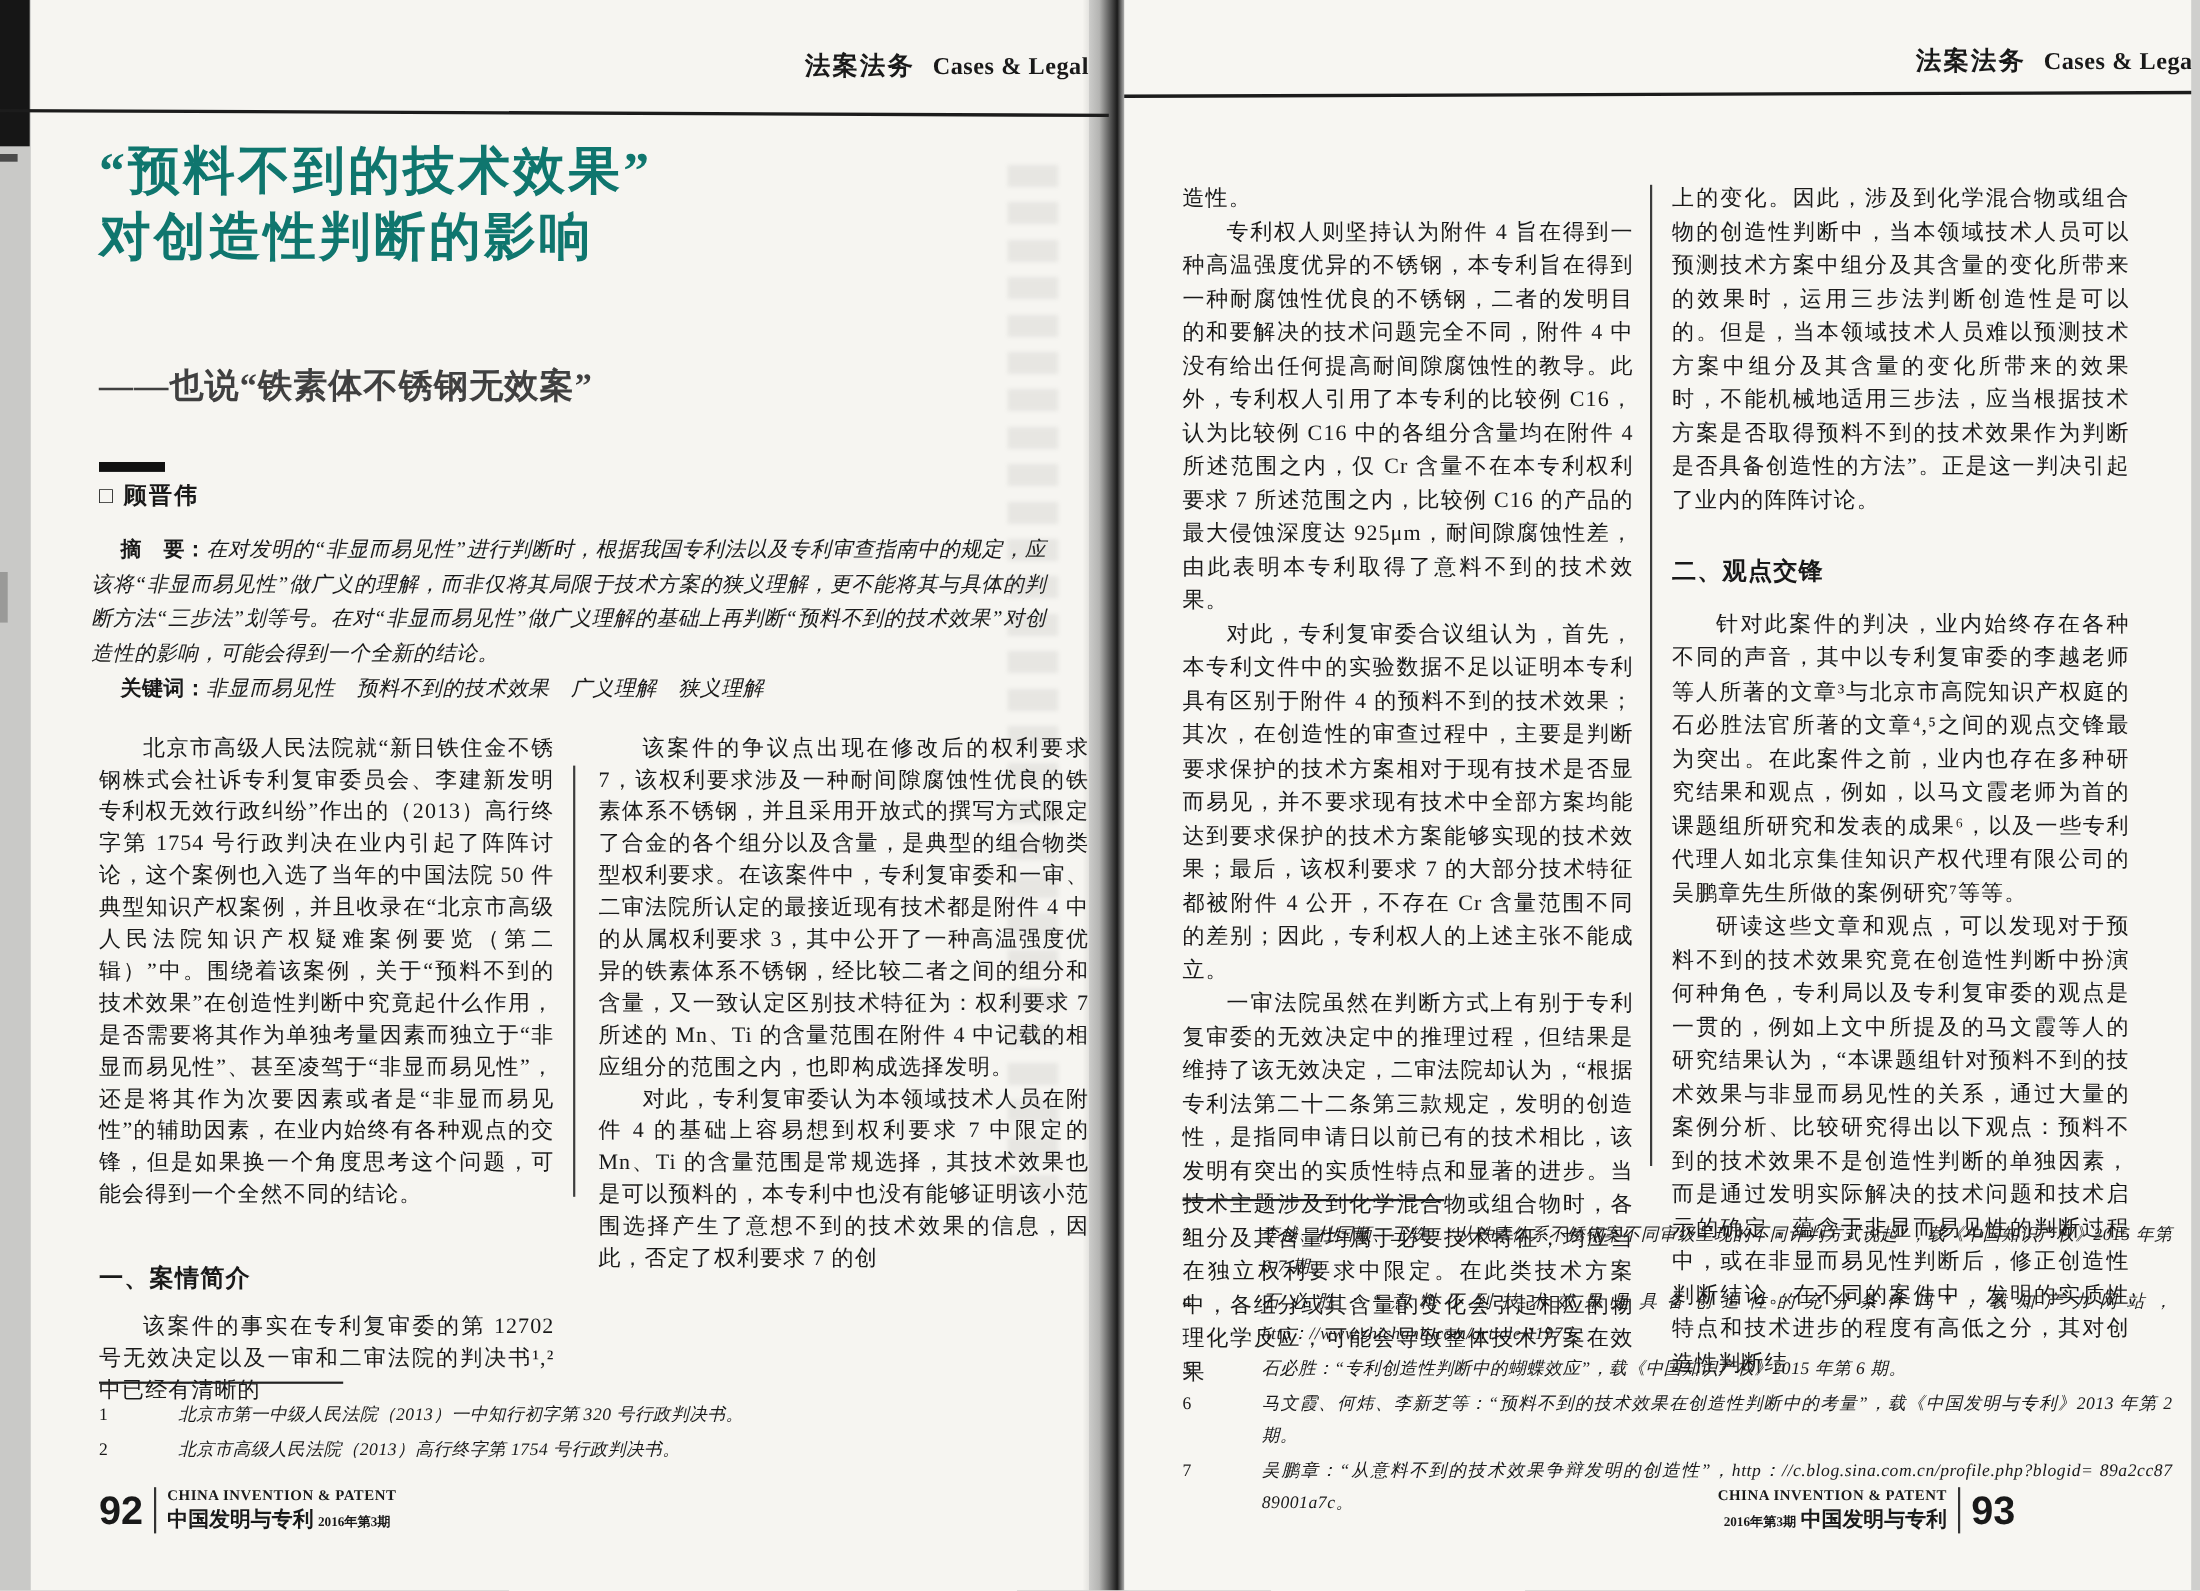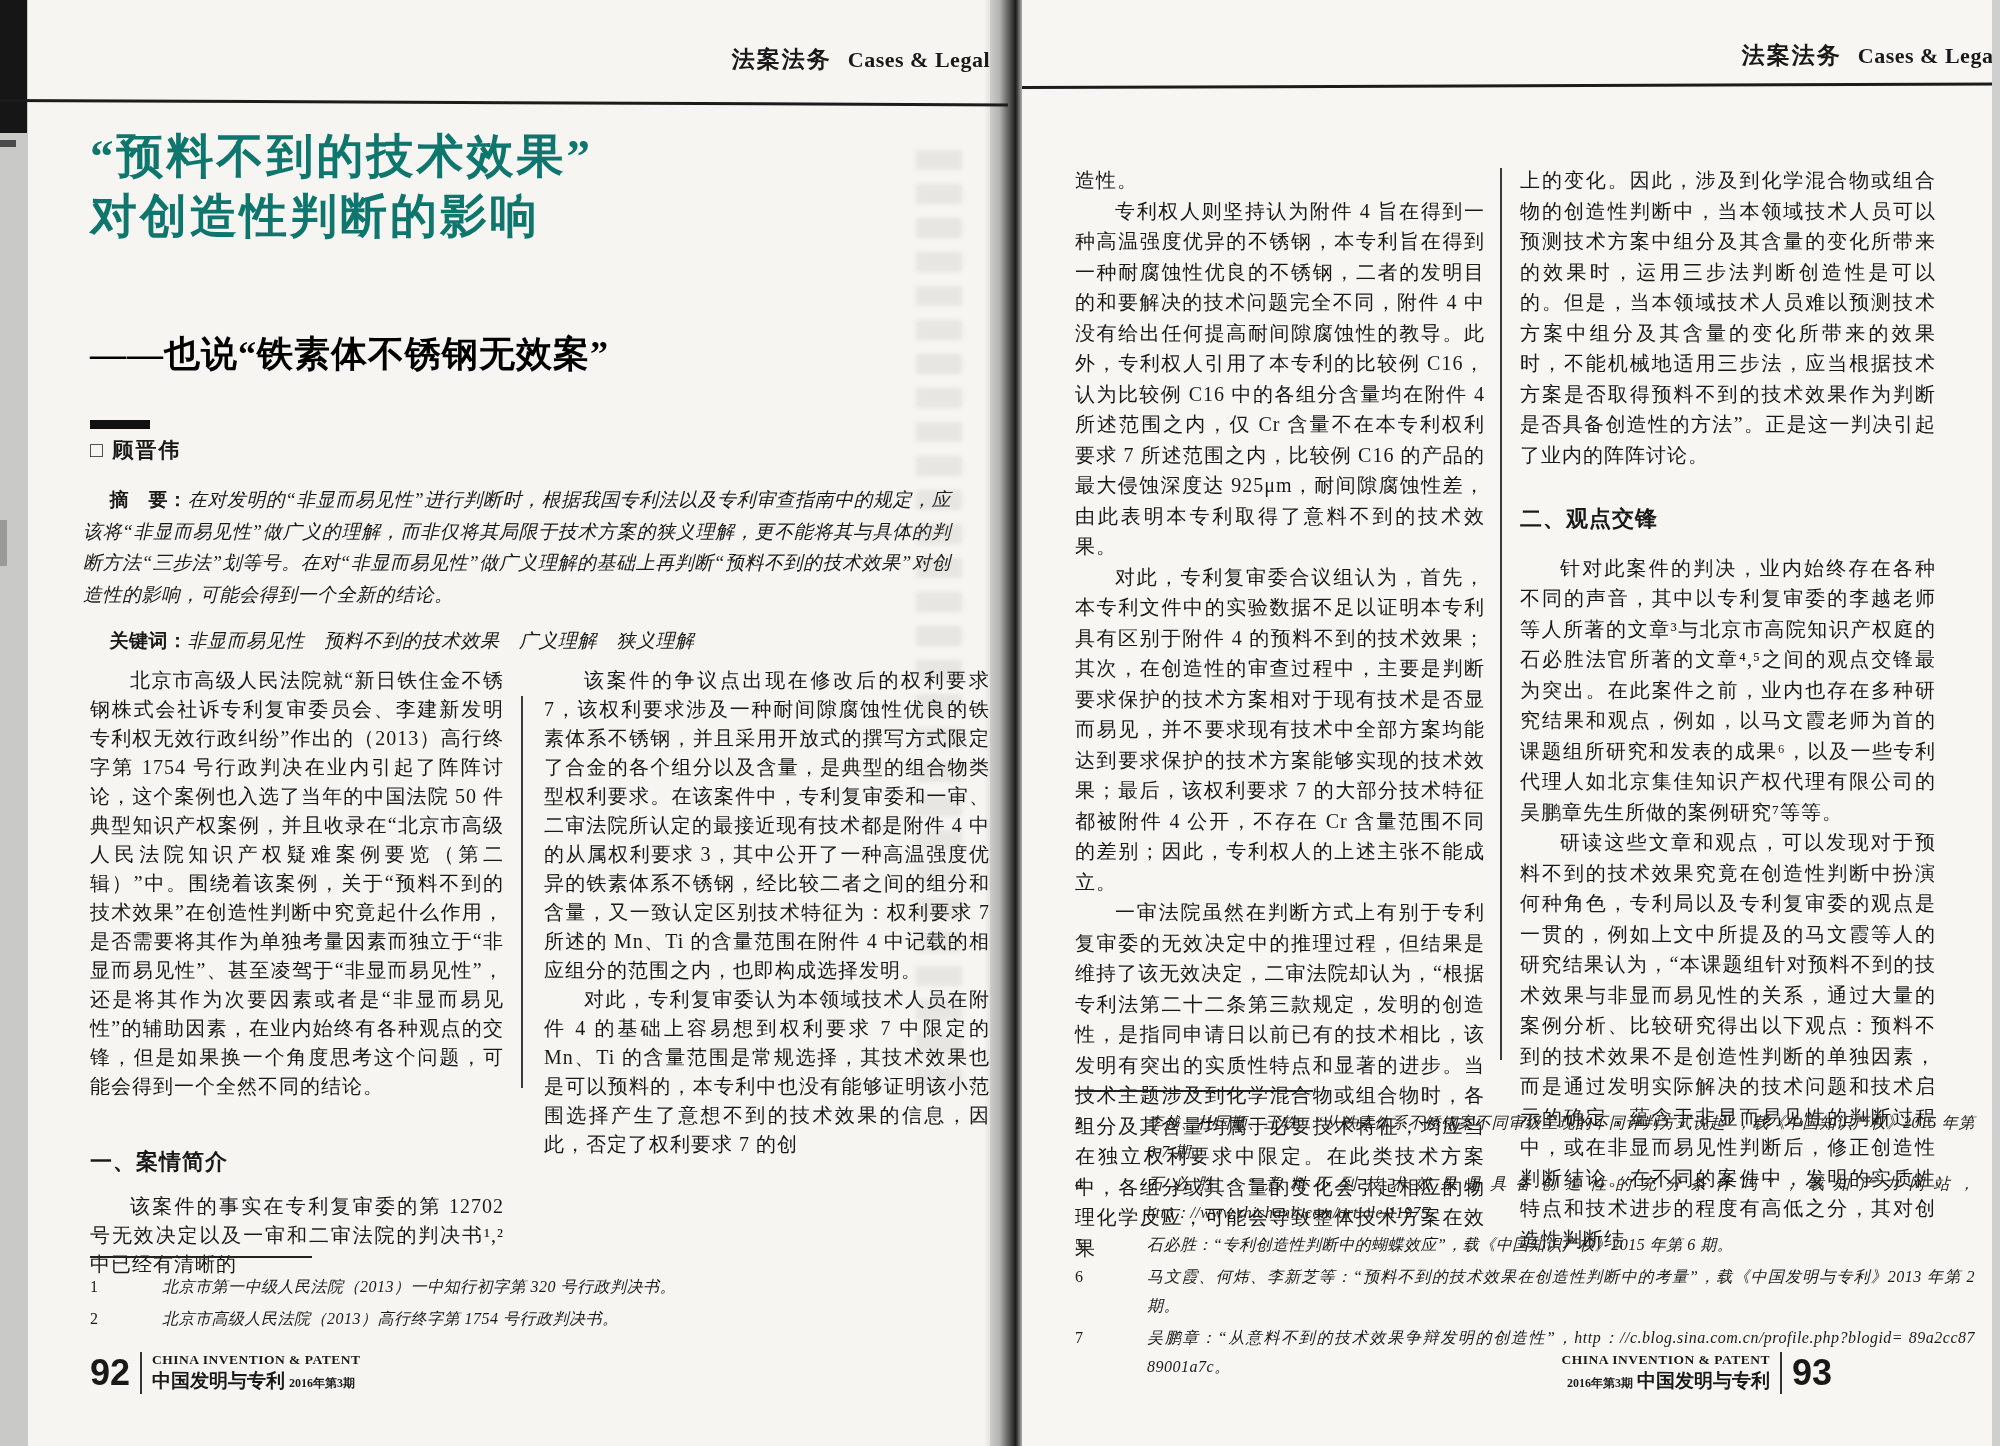--- a/index.html
+++ b/index.html
@@ -27,27 +27,27 @@
   #page-left .hdr{top:44px;}
   #page-right .hdr{top:40px;}
   .hdr .cn{font-family:"Liberation Sans","DejaVu Sans",sans-serif;font-weight:bold;font-size:23px;letter-spacing:2px;}
   .hdr .en{font-weight:bold;font-size:22px;margin-left:16px;letter-spacing:.5px;}
   .hdr-rule{position:absolute;height:3px;background:#1c1c1c;}
   #rule-left{left:0px;top:99px;width:1008px;transform:rotate(.25deg);transform-origin:left center;}
   #rule-right{left:1022px;top:86px;width:978px;transform:rotate(-.2deg);transform-origin:left center;}
 
   
   .title{position:absolute;left:62px;top:126px;font-weight:bold;font-size:47px;line-height:60px;letter-spacing:3px;color:#0f766e;}
-  .subtitle{position:absolute;left:62px;top:330px;font-weight:bold;font-size:36px;letter-spacing:1px;color:#000000;}
+  .subtitle{position:absolute;left:62px;top:330px;font-weight:bold;font-size:31px;letter-spacing:1px;color:#404040;}
   .author-bar{position:absolute;left:62px;top:420px;width:60px;height:9px;background:#111;}
   .author{position:absolute;left:62px;top:436px;font-family:"Liberation Sans","DejaVu Sans",sans-serif;font-weight:bold;font-size:21px;letter-spacing:2px;}
 
   .abstract{position:absolute;left:55px;top:484px;width:868px;font-size:19px;line-height:31.5px;font-style:italic;letter-spacing:.5px;text-align:justify;}
   .abstract p{margin:0;text-indent:1.4em;}
-  .abstract .kw{margin-top:15px;}
+  .abstract .kw{margin-top:1px;}
   .lbl{font-style:normal;font-weight:bold;font-family:"Liberation Sans","DejaVu Sans",sans-serif;}
 
   
   .bodycol{position:absolute;font-size:20px;line-height:29px;letter-spacing:1px;text-align:justify;}
   .bodycol p{margin:0;text-indent:2em;}
   .bodycol p.noindent{text-indent:0;margin-top:15px;}
   .bodycol h3{font-family:"Liberation Sans","DejaVu Sans",sans-serif;font-size:22px;margin:46px 0 16px 0;letter-spacing:1px;}
   #l-col1{left:62px;top:666px;width:414px;}
   #l-col2{left:516px;top:666px;width:446px;}
   .col-divider{position:absolute;width:2px;background:#3c3c3c;}

